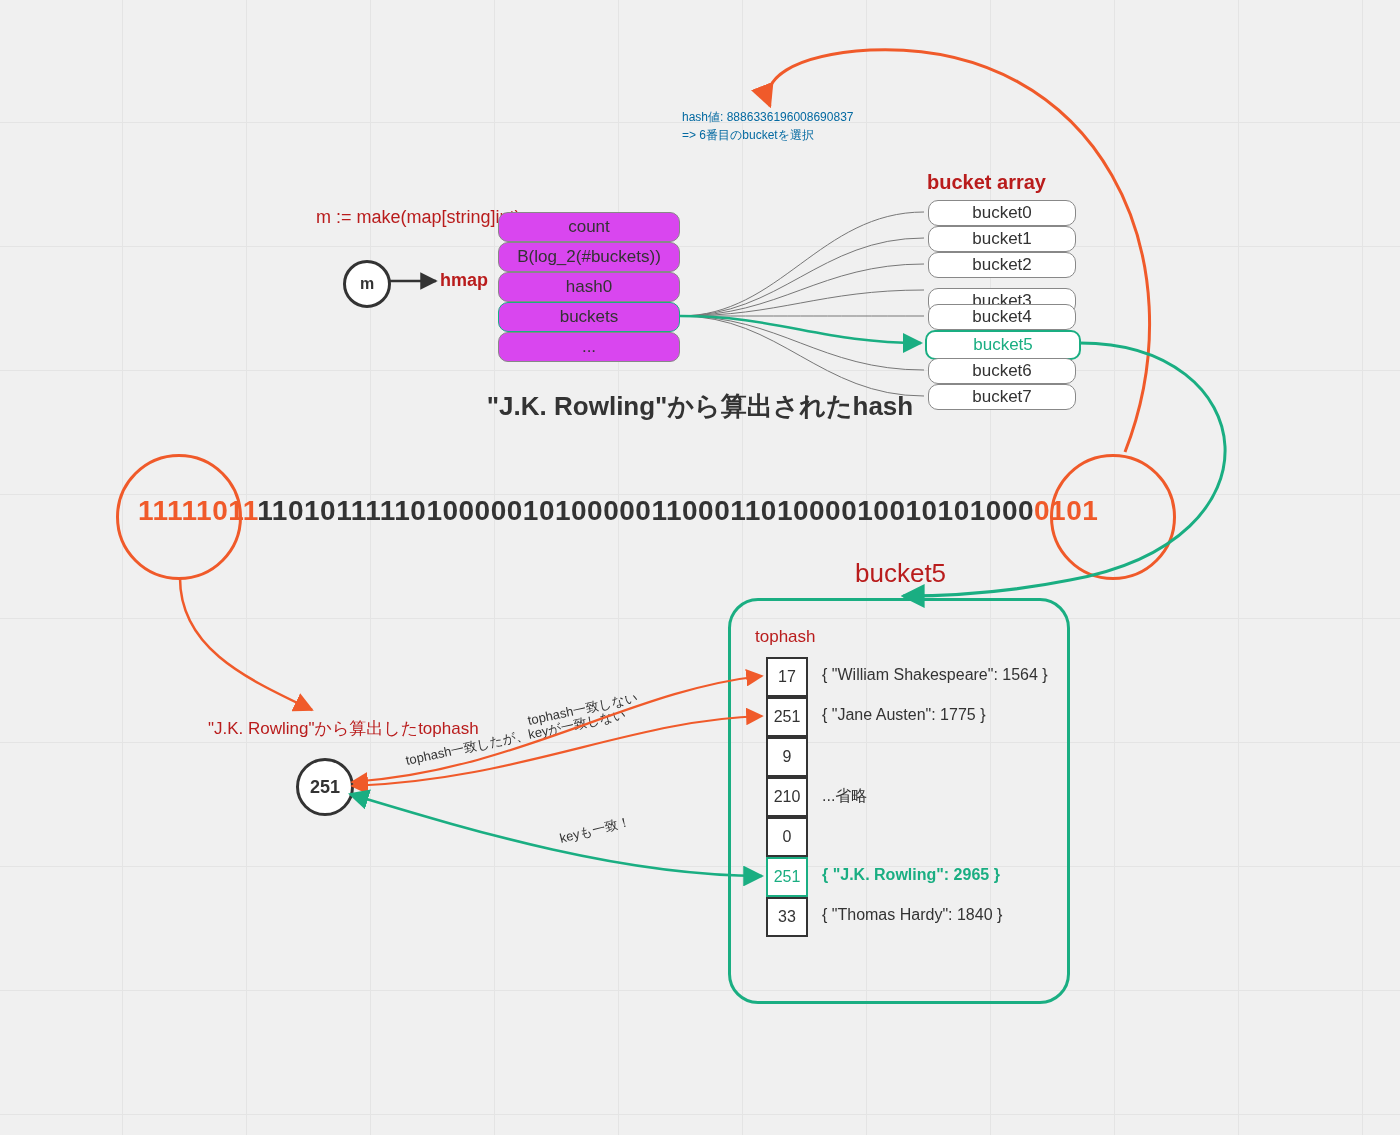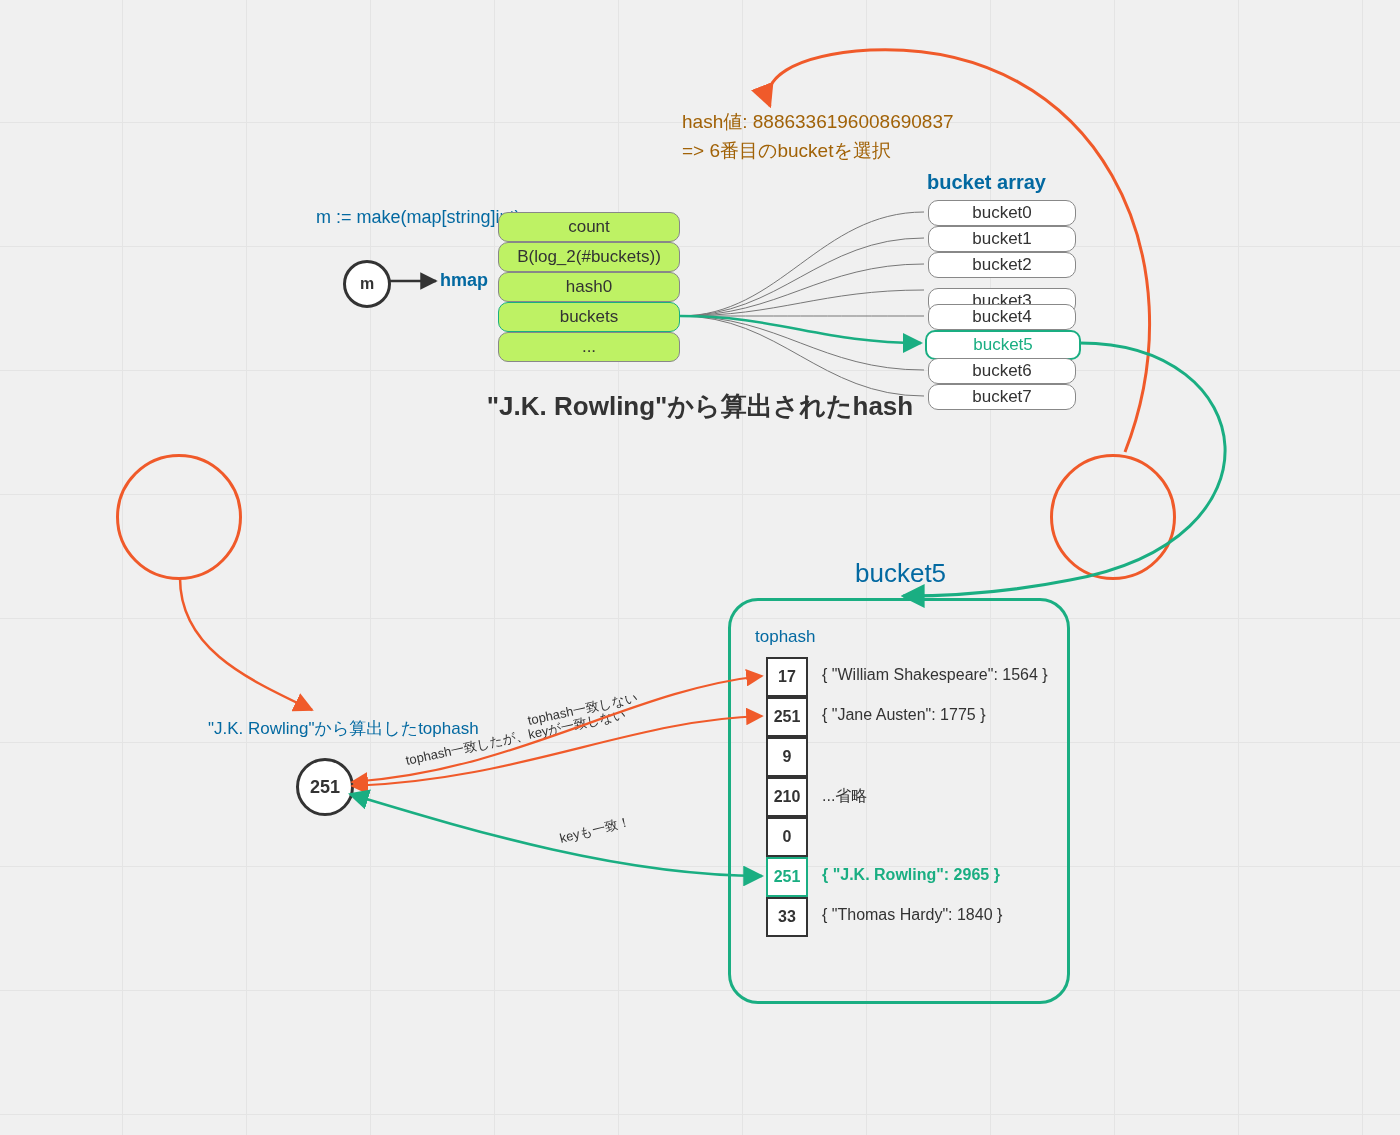--- a/index.html
+++ b/index.html
@@ -3,34 +3,34 @@
 <meta charset="utf-8">
 <style>
   html,body{margin:0;padding:0;width:1400px;height:1135px;background:#f0f0f0;font-family:"Helvetica Neue",Arial,sans-serif;color:#333;overflow:hidden}
   .canvas{position:relative;width:1400px;height:1135px}
   
   .grid{position:absolute;inset:0;background-image:
     linear-gradient(#e4e4e4 1px,transparent 1px),
     linear-gradient(90deg,#e4e4e4 1px,transparent 1px);
     background-size:124px 124px;background-position:-2px -2px}
   .circle{position:absolute;border:3px solid #333;border-radius:50%;display:flex;align-items:center;justify-content:center;background:#fff;font-weight:600}
-  .label{position:absolute;font-size:18px;color:#0369a1}
+  .label{position:absolute;font-size:18px;color:#b91c1c}
   .bold{font-weight:700}
-  .slot{position:absolute;border:1.5px solid #888;border-radius:10px;background:#bef264;font-size:17px;display:flex;align-items:center;justify-content:center}
+  .slot{position:absolute;border:1.5px solid #888;border-radius:10px;background:#d946ef;font-size:17px;display:flex;align-items:center;justify-content:center}
   .bucket{position:absolute;border:1.5px solid #888;border-radius:10px;background:#fff;font-size:17px;display:flex;align-items:center;justify-content:center}
   .bucket.green{border:2px solid #1aae82;color:#1aae82}
   .bigtext{position:absolute;font-size:26px;font-weight:700;color:#333;text-align:center;width:100%}
   .binary{position:absolute;font-size:28px;font-weight:700;color:#333;letter-spacing:0.5px;white-space:nowrap}
   .binary .hl{color:#f05a2a}
   .ring{position:absolute;border:3px solid #f05a2a;border-radius:50%}
   .box5{position:absolute;border:3px solid #1aae82;border-radius:30px;background:transparent}
-  .thcell{position:absolute;border:2px solid #333;background:#fff;font-size:16px;font-weight:700;display:flex;align-items:center;justify-content:center}
+  .thcell{position:absolute;border:2px solid #333;background:#fff;font-size:16px;font-weight:400;display:flex;align-items:center;justify-content:center}
   .kv{position:absolute;font-size:16px;color:#333}
   .kv.green{color:#1aae82;font-weight:700}
-  .annot{position:absolute;font-size:19px;color:#a16207;line-height:1.5}
+  .annot{position:absolute;font-size:12px;color:#0369a1;line-height:1.5}
   .small{position:absolute;font-size:13px;color:#333;white-space:nowrap}
   svg.overlay{position:absolute;inset:0;pointer-events:none}
 </style>
 </head>
 <body>
 <div class="canvas">
   <div class="grid"></div>
 
   <div class="circle" style="left:343px;top:260px;width:42px;height:42px">
     <span>m</span>
@@ -83,20 +83,23 @@
     </div>
   <div class="bucket" style="left:928px;top:358px;width:146px;height:24px">
       <span>bucket6</span>
     </div>
   <div class="bucket" style="left:928px;top:384px;width:146px;height:24px">
       <span>bucket7</span>
     </div>
 
   <div class="bigtext" style="top:389px">"J.K. Rowling"から算出されたhash</div>
 
+  <div class="binary" style="left:138px;top:495px">
+    <span class="hl">11111011</span><span>1101011111010000010100000110001101000010010101000</span><span class="hl">0101</span>
+  </div>
 
   <div class="ring" style="left:116px;top:454px;width:120px;height:120px"></div>
   <div class="ring" style="left:1050px;top:454px;width:120px;height:120px"></div>
 
   <div class="label" style="left:855px;top:558px;font-size:26px">bucket5</div>
   <div class="box5" style="left:728px;top:598px;width:336px;height:400px"></div>
   <div class="label" style="left:755px;top:627px;font-size:17px">tophash</div>
 
   <div class="thcell" style="left:766px;top:657px;width:38px;height:36px">
       <span>17</span>

